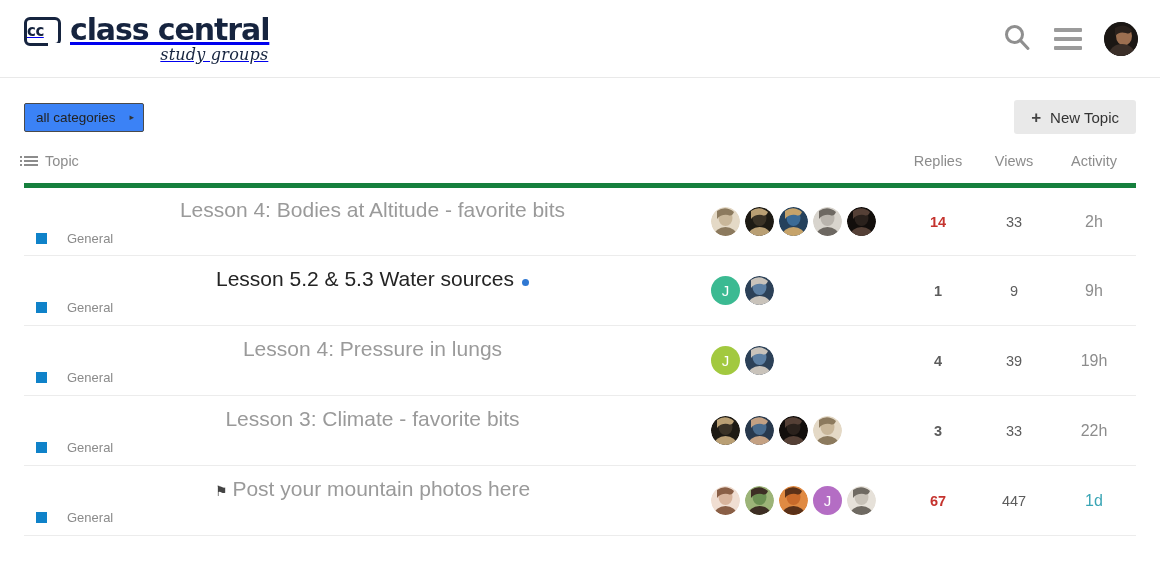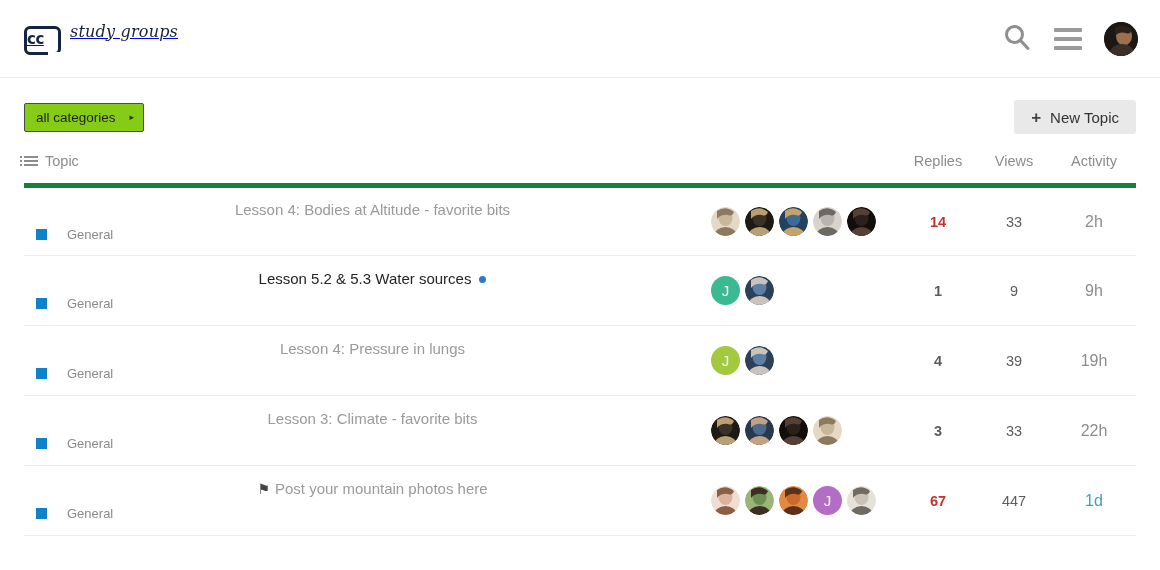--- a/index.html
+++ b/index.html
@@ -108,21 +108,21 @@
   .cat-select {
     border: 1px solid #4a4a4a;
     border-radius: 2px;
     height: 29px;
     display: flex;
     align-items: center;
     padding: 0 9px 0 11px;
     font-size: 13.5px;
     color: #222;
     cursor: pointer;
-    background: #84cc16;
+    background: #3b82f6;
     gap: 14px;
   }
   .cat-caret { font-size: 9px; color: #333; }
   .nav-links { display: flex; align-items: center; margin-left: 13px; }
   .nav-link {
     font-size: 15.5px;
     color: #1c1c1c;
     padding: 5px 17px;
     border-radius: 2px;
     cursor: pointer;
@@ -185,21 +185,21 @@
 
   .topic-table tbody td {
     border-bottom: 1px solid #ececec;
     height: 70px;
     vertical-align: middle;
     text-align: center;
   }
   td.cell-topic { text-align: left; padding-left: 12px; }
 
   .topic-title {
-    font-size: 15px;
+    font-size: 21px;
     color: #9a9a9a;
     text-decoration: none;
     cursor: pointer;
     display: inline;
     line-height: 1.2;
     margin-top: 25px;
   }
   .topic-title.unread { color: #242424; font-weight: normal; }
   .new-dot {
     display: inline-block;
@@ -245,20 +245,21 @@
 </head>
 <body>
 
 <header class="site-header">
 
   <a class="logo-wrap" href="#">
     <span class="logo-mark">
       <span>cc</span>
     </span>
     <span class="logo-text">
+      <span class="logo-main">class central</span>
       <span class="logo-sub">study groups</span>
     </span>
   </a>
 
   <div class="header-actions">
 
     <button class="icon-btn">
       <span>
         <svg width="30" height="30" viewBox="0 0 30 30" aria-hidden="true">
           <circle cx="12.5" cy="12.5" r="8" fill="none" stroke="#8f8f8f" stroke-width="3"></circle>

